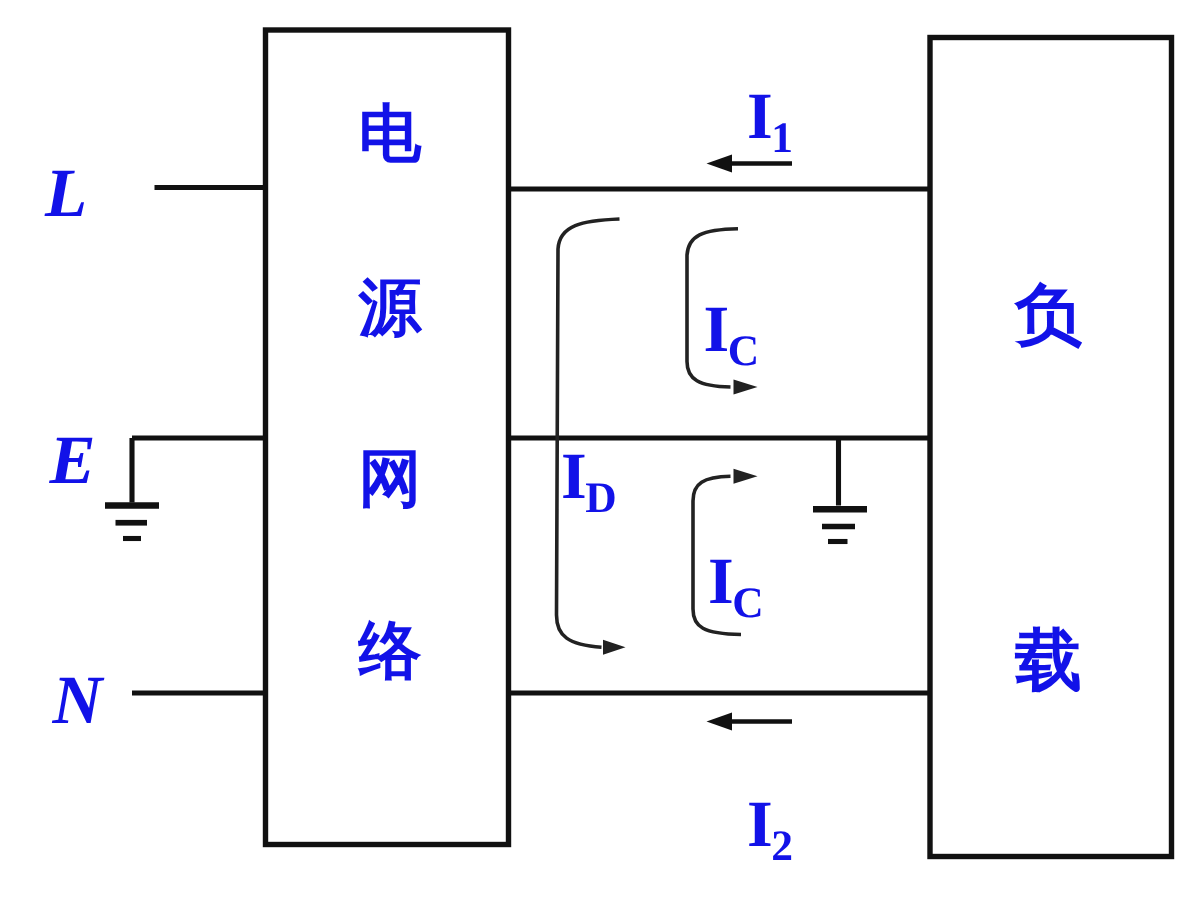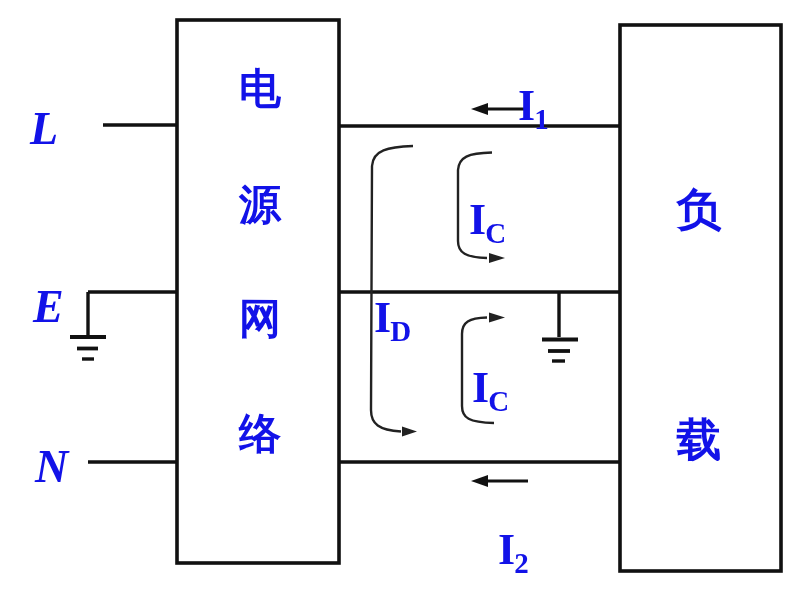--- a/index.html
+++ b/index.html
@@ -121,21 +121,21 @@
     <div class="lbl cjk" style="left:236px; top:184px;">源</div>
     <div class="lbl cjk" style="left:236px; top:298px;">网</div>
     <div class="lbl cjk" style="left:236px; top:413px;">络</div>
   </div>
 
   <div>
     <div class="lbl cjk cjk-load" style="left:675px; top:187px;">负</div>
     <div class="lbl cjk cjk-load" style="left:675px; top:417px;">载</div>
   </div>
 
-  <div class="lbl current" style="left:518px; top:56px;margin-top:28px;"><span>I</span><span class="sub">1</span></div>
+  <div class="lbl current" style="left:498px; top:56px;"><span>I</span><span class="sub">1</span></div>
 
   <div class="lbl current" style="left:469px; top:198px;"><span>I</span><span class="sub">C</span></div>
 
   <div class="lbl current" style="left:374px; top:296px;text-align:right;"><span>I</span><span class="sub">D</span></div>
 
   <div class="lbl current" style="left:472px; top:366px;"><span>I</span><span class="sub">C</span></div>
 
   <div class="lbl current" style="left:498px; top:528px;"><span>I</span><span class="sub">2</span></div>
 
 </div>

